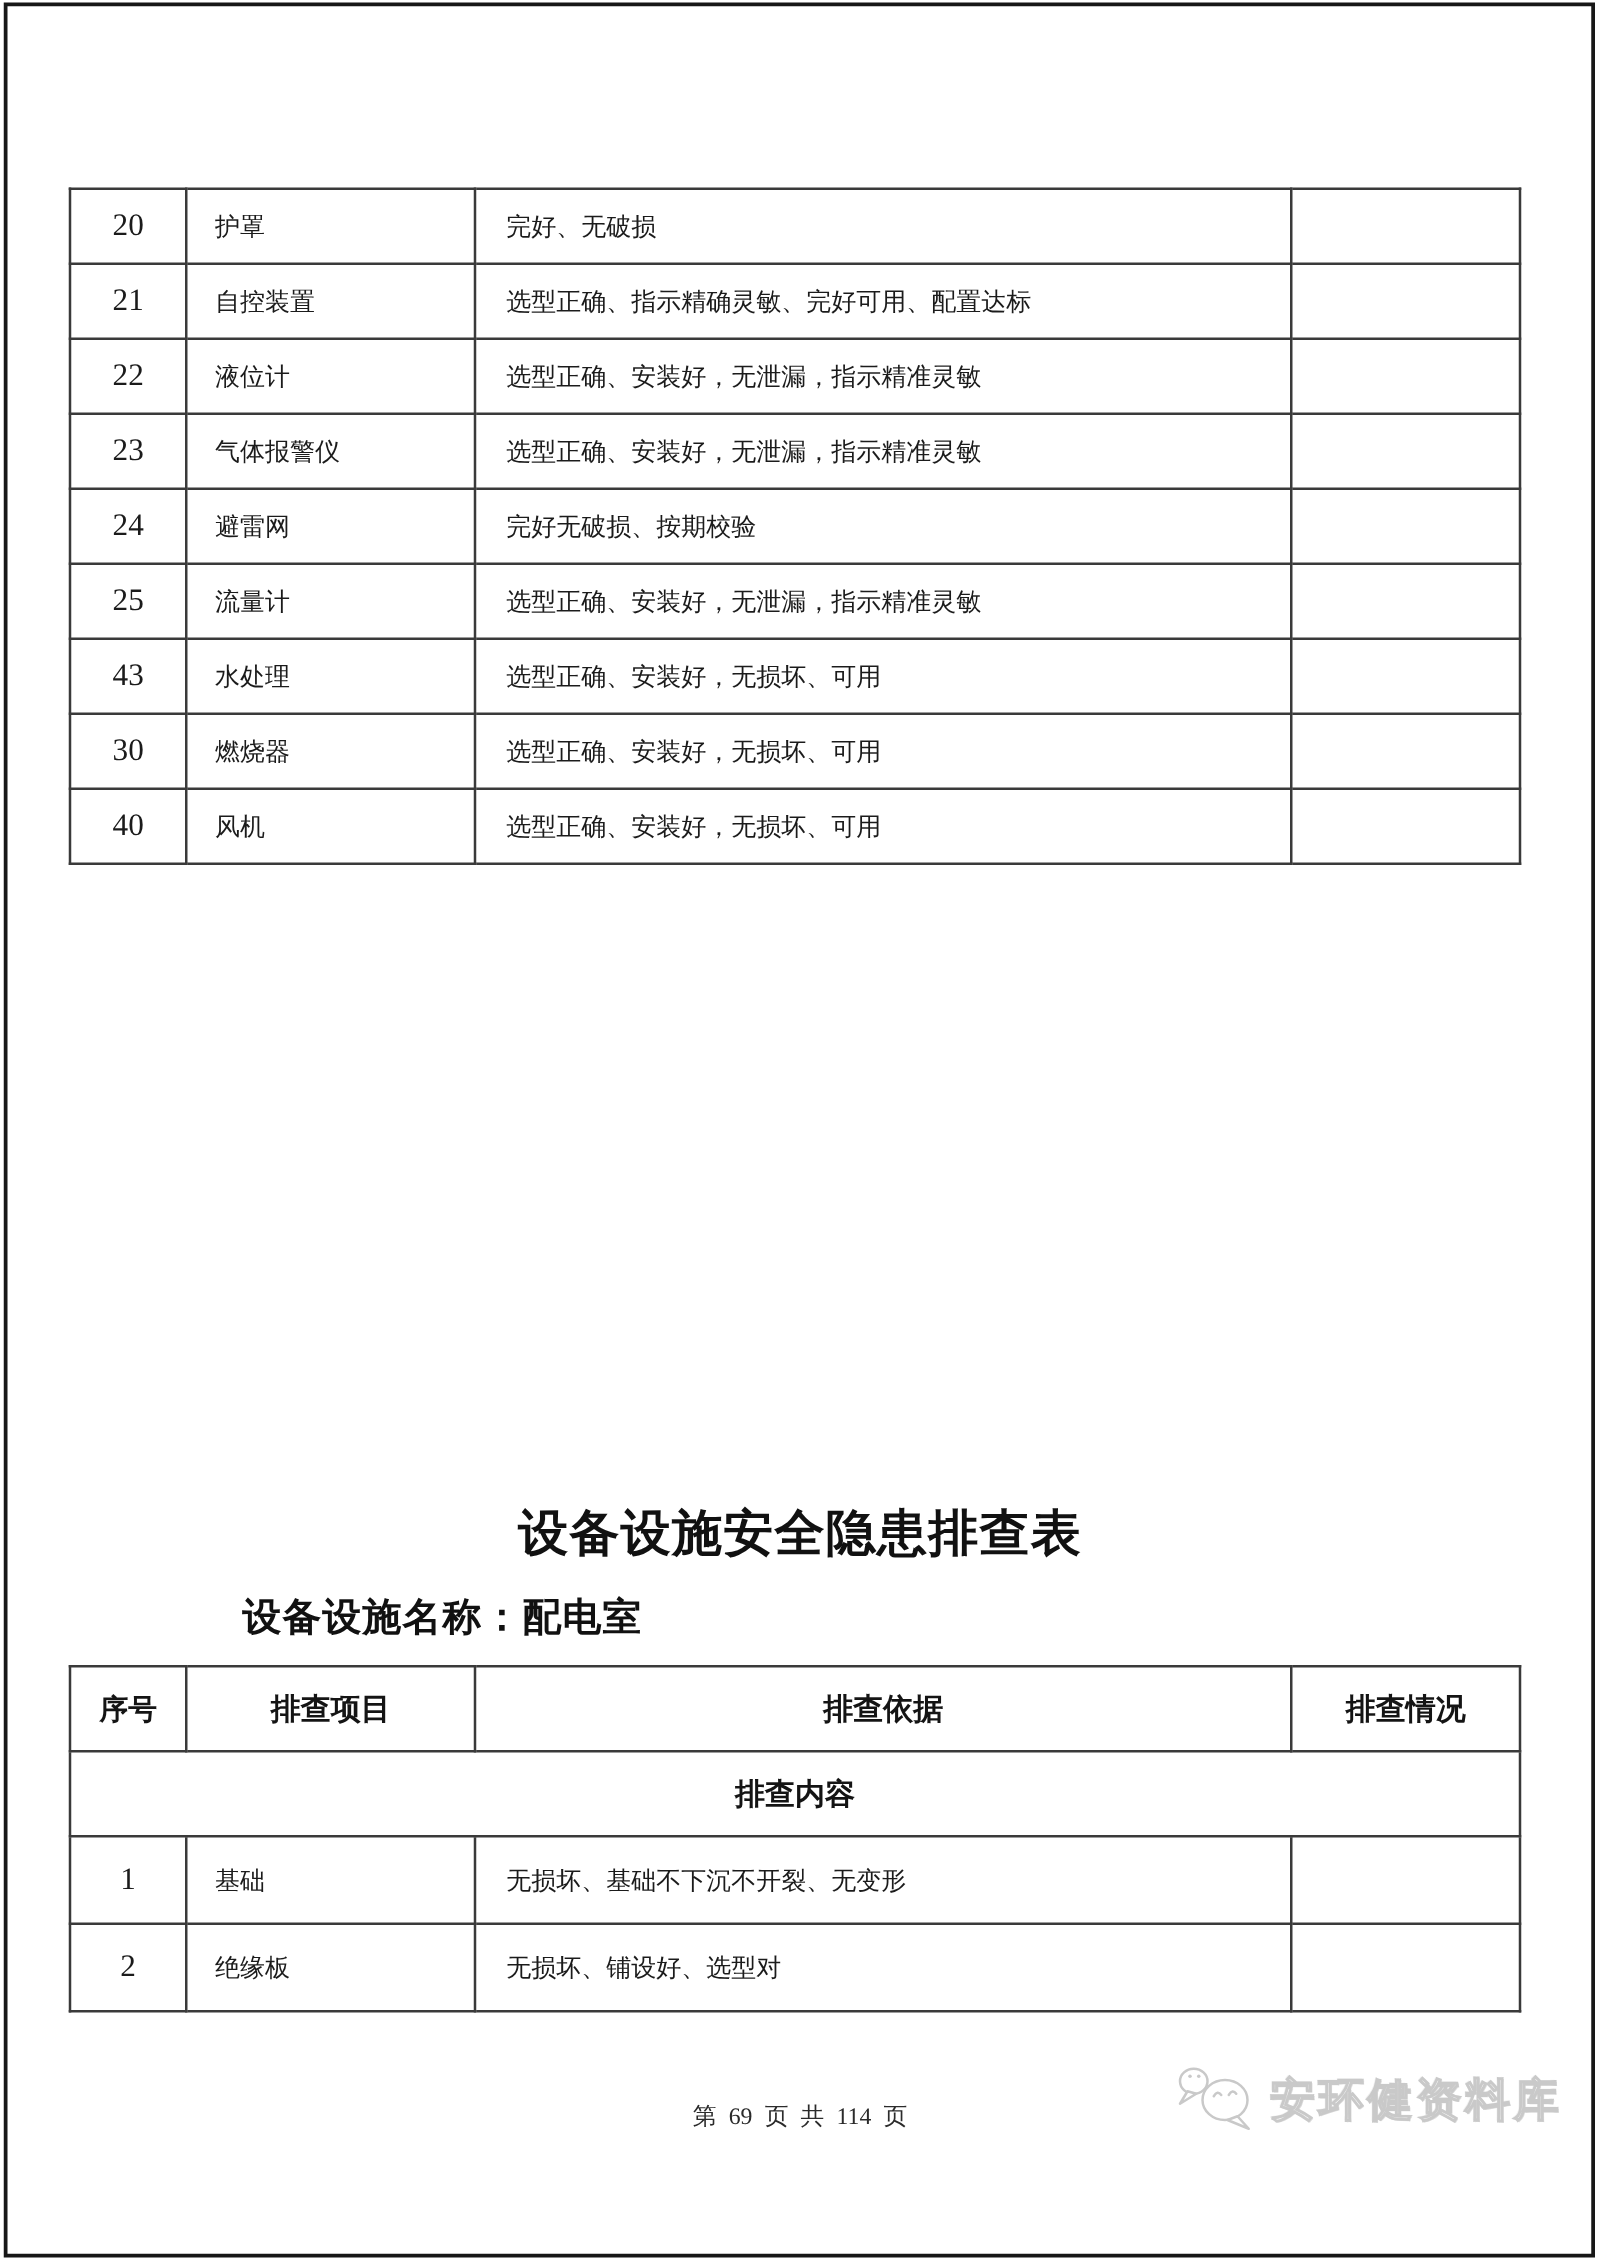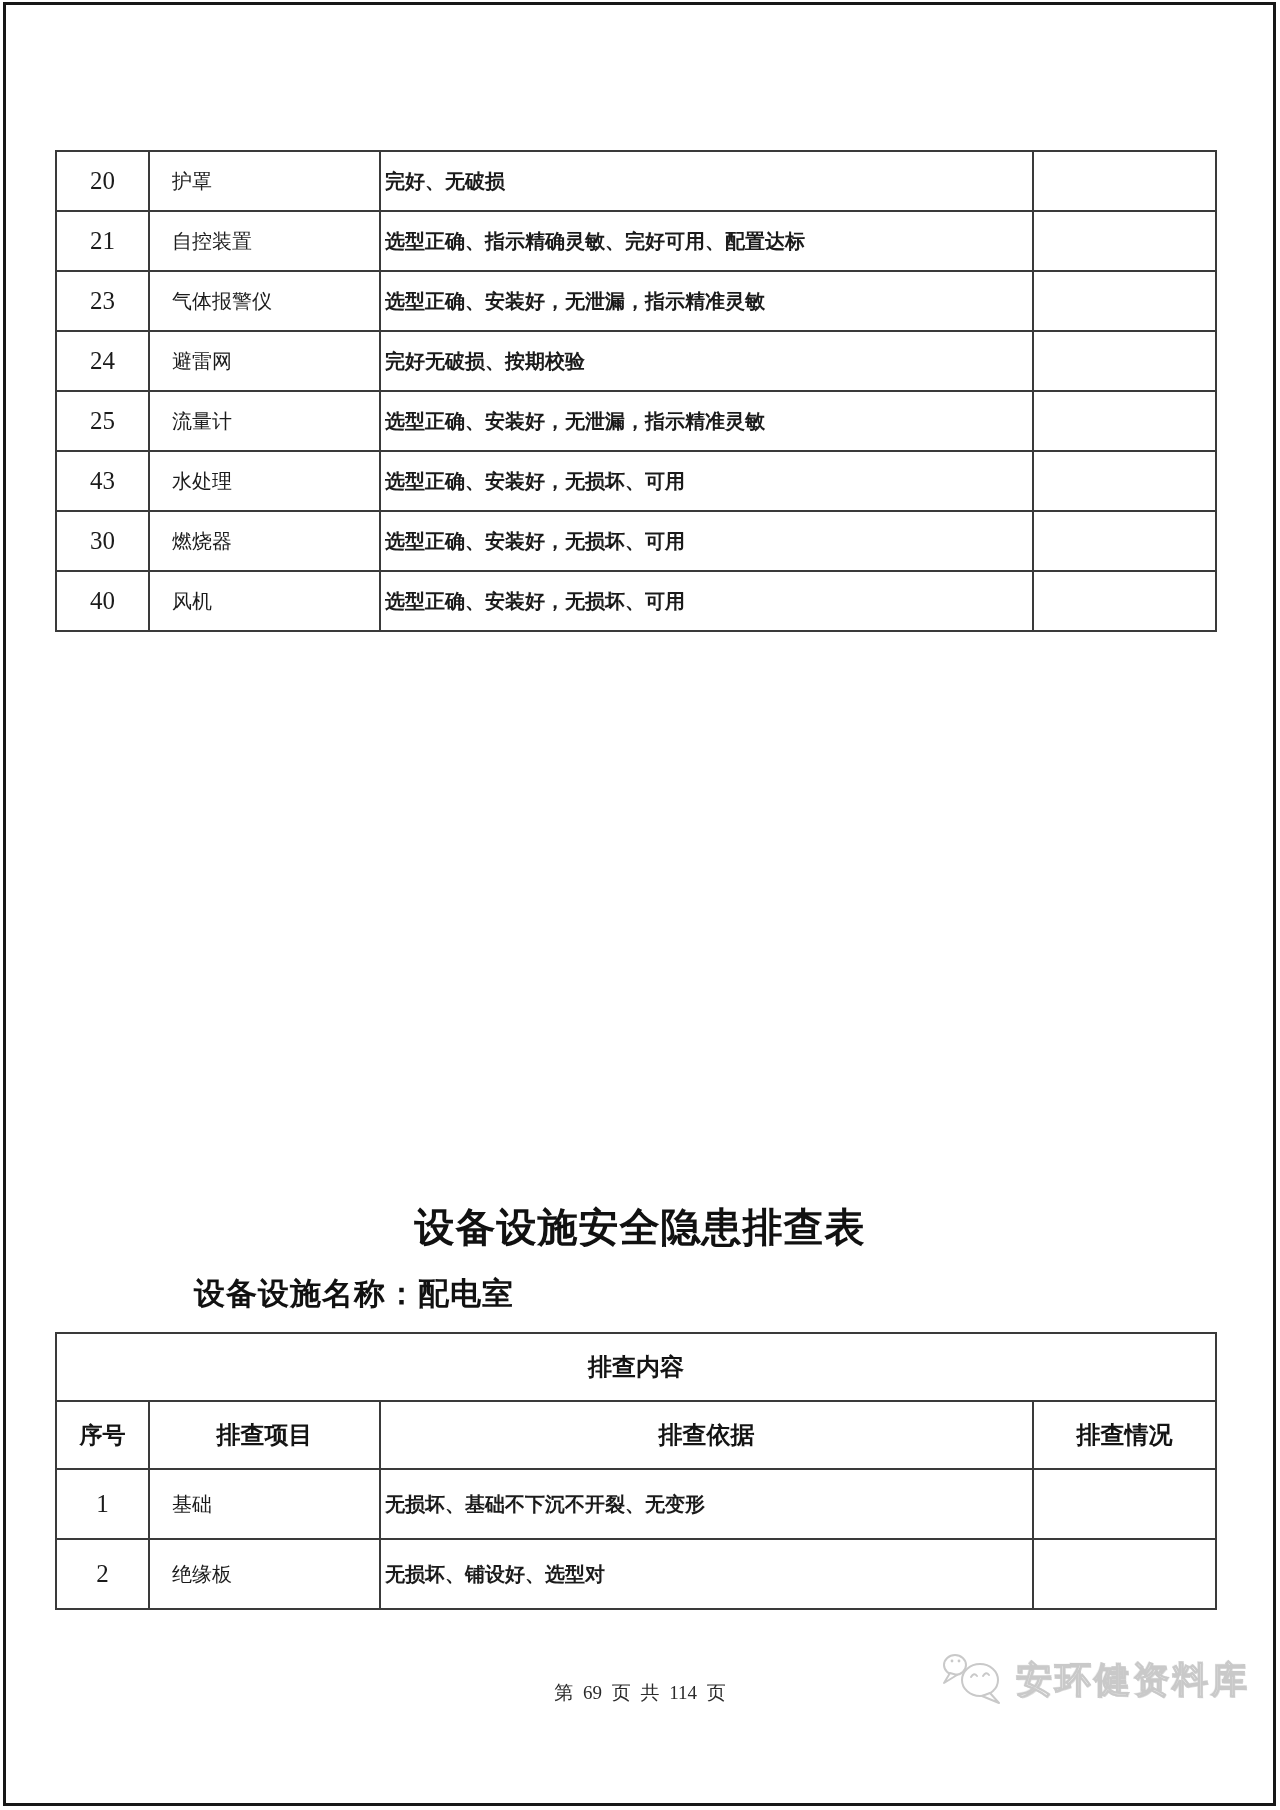--- a/index.html
+++ b/index.html
@@ -17,21 +17,21 @@
     left:55px;width:1160px;background:#fff;
   }
   table.doc td{
     border:2px solid #3a3a3a;vertical-align:middle;
     overflow:hidden;white-space:nowrap;
   }
   #table1{top:150px;}
   #table2{top:1332px;}
   td.c-no{text-align:center;font-size:25px;margin-top:44px;}
   td.c-item{padding-left:22px;font-size:20px;margin-left:42px;}
-  td.c-crit{padding-left:4px;font-size:20px;font-weight:bold;}
+  td.c-crit{padding-left:24px;font-size:20px;}
   td.c-status{}
   tr.h58 td{height:56px;}
   tr.h68 td{height:64px;}
   tr.h70 td{height:66px;}
   td.th{
     text-align:center;font-weight:bold;font-size:24px;
     font-family:"Liberation Sans", sans-serif;color:#141414;
   }
   td.th-no{font-size:23px;}
   
@@ -83,20 +83,26 @@
       <td class="c-crit">完好、无破损</td>
       <td class="c-status"></td>
     </tr>
     <tr class="h58">
       <td class="c-no">21</td>
       <td class="c-item">自控装置</td>
       <td class="c-crit">选型正确、指示精确灵敏、完好可用、配置达标</td>
       <td class="c-status"></td>
     </tr>
     <tr class="h58">
+      <td class="c-no">22</td>
+      <td class="c-item">液位计</td>
+      <td class="c-crit">选型正确、安装好，无泄漏，指示精准灵敏</td>
+      <td class="c-status"></td>
+    </tr>
+    <tr class="h58">
       <td class="c-no">23</td>
       <td class="c-item">气体报警仪</td>
       <td class="c-crit">选型正确、安装好，无泄漏，指示精准灵敏</td>
       <td class="c-status"></td>
     </tr>
     <tr class="h58">
       <td class="c-no">24</td>
       <td class="c-item">避雷网</td>
       <td class="c-crit">完好无破损、按期校验</td>
       <td class="c-status"></td>
@@ -133,27 +139,27 @@
 
 <table class="doc" id="table2">
   <colgroup>
       <col style="width:93px">
       <col style="width:231px">
       <col style="width:653px">
       <col style="width:183px">
     </colgroup>
   <tbody>
     <tr class="h68">
-      <td class="th" colspan="4">排查内容</td>
-    </tr>
-    <tr class="h68">
       <td class="th th-no">序号</td>
       <td class="th">排查项目</td>
       <td class="th">排查依据</td>
       <td class="th">排查情况</td>
+    </tr>
+    <tr class="h68">
+      <td class="th" colspan="4">排查内容</td>
     </tr>
     <tr class="h70">
       <td class="c-no">1</td>
       <td class="c-item">基础</td>
       <td class="c-crit">无损坏、基础不下沉不开裂、无变形</td>
       <td class="c-status"></td>
     </tr>
     <tr class="h70">
       <td class="c-no">2</td>
       <td class="c-item">绝缘板</td>

